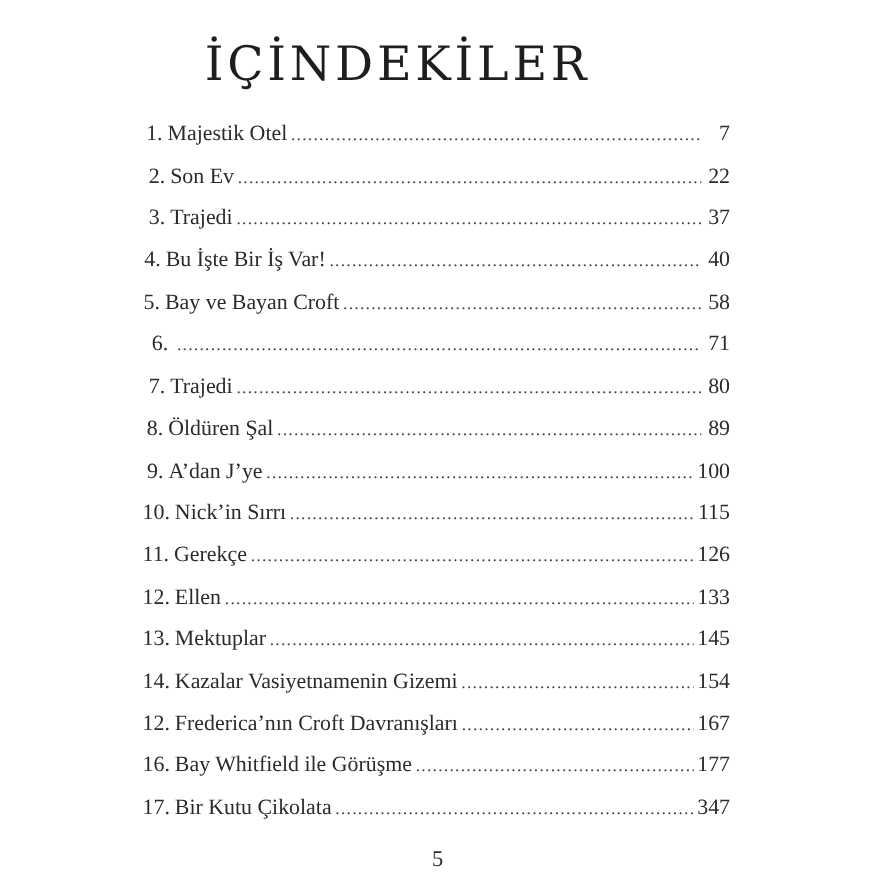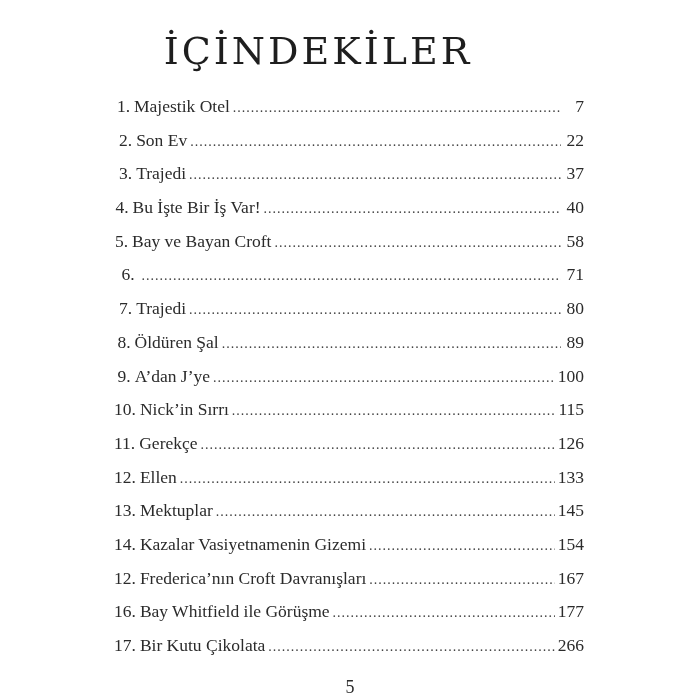--- a/index.html
+++ b/index.html
@@ -115,17 +115,17 @@
   <li>
       <span class="num">16.</span>
       <span class="lbl">Bay Whitfield ile Görüşme</span>
       <span class="dots"></span>
       <span class="page">177</span>
     </li>
   <li>
       <span class="num">17.</span>
       <span class="lbl">Bir Kutu Çikolata</span>
       <span class="dots"></span>
-      <span class="page">266</span>
+      <span class="page">347</span>
     </li>
 </ul>
 
 <div class="pageno">5</div>
 
 </body></html>

